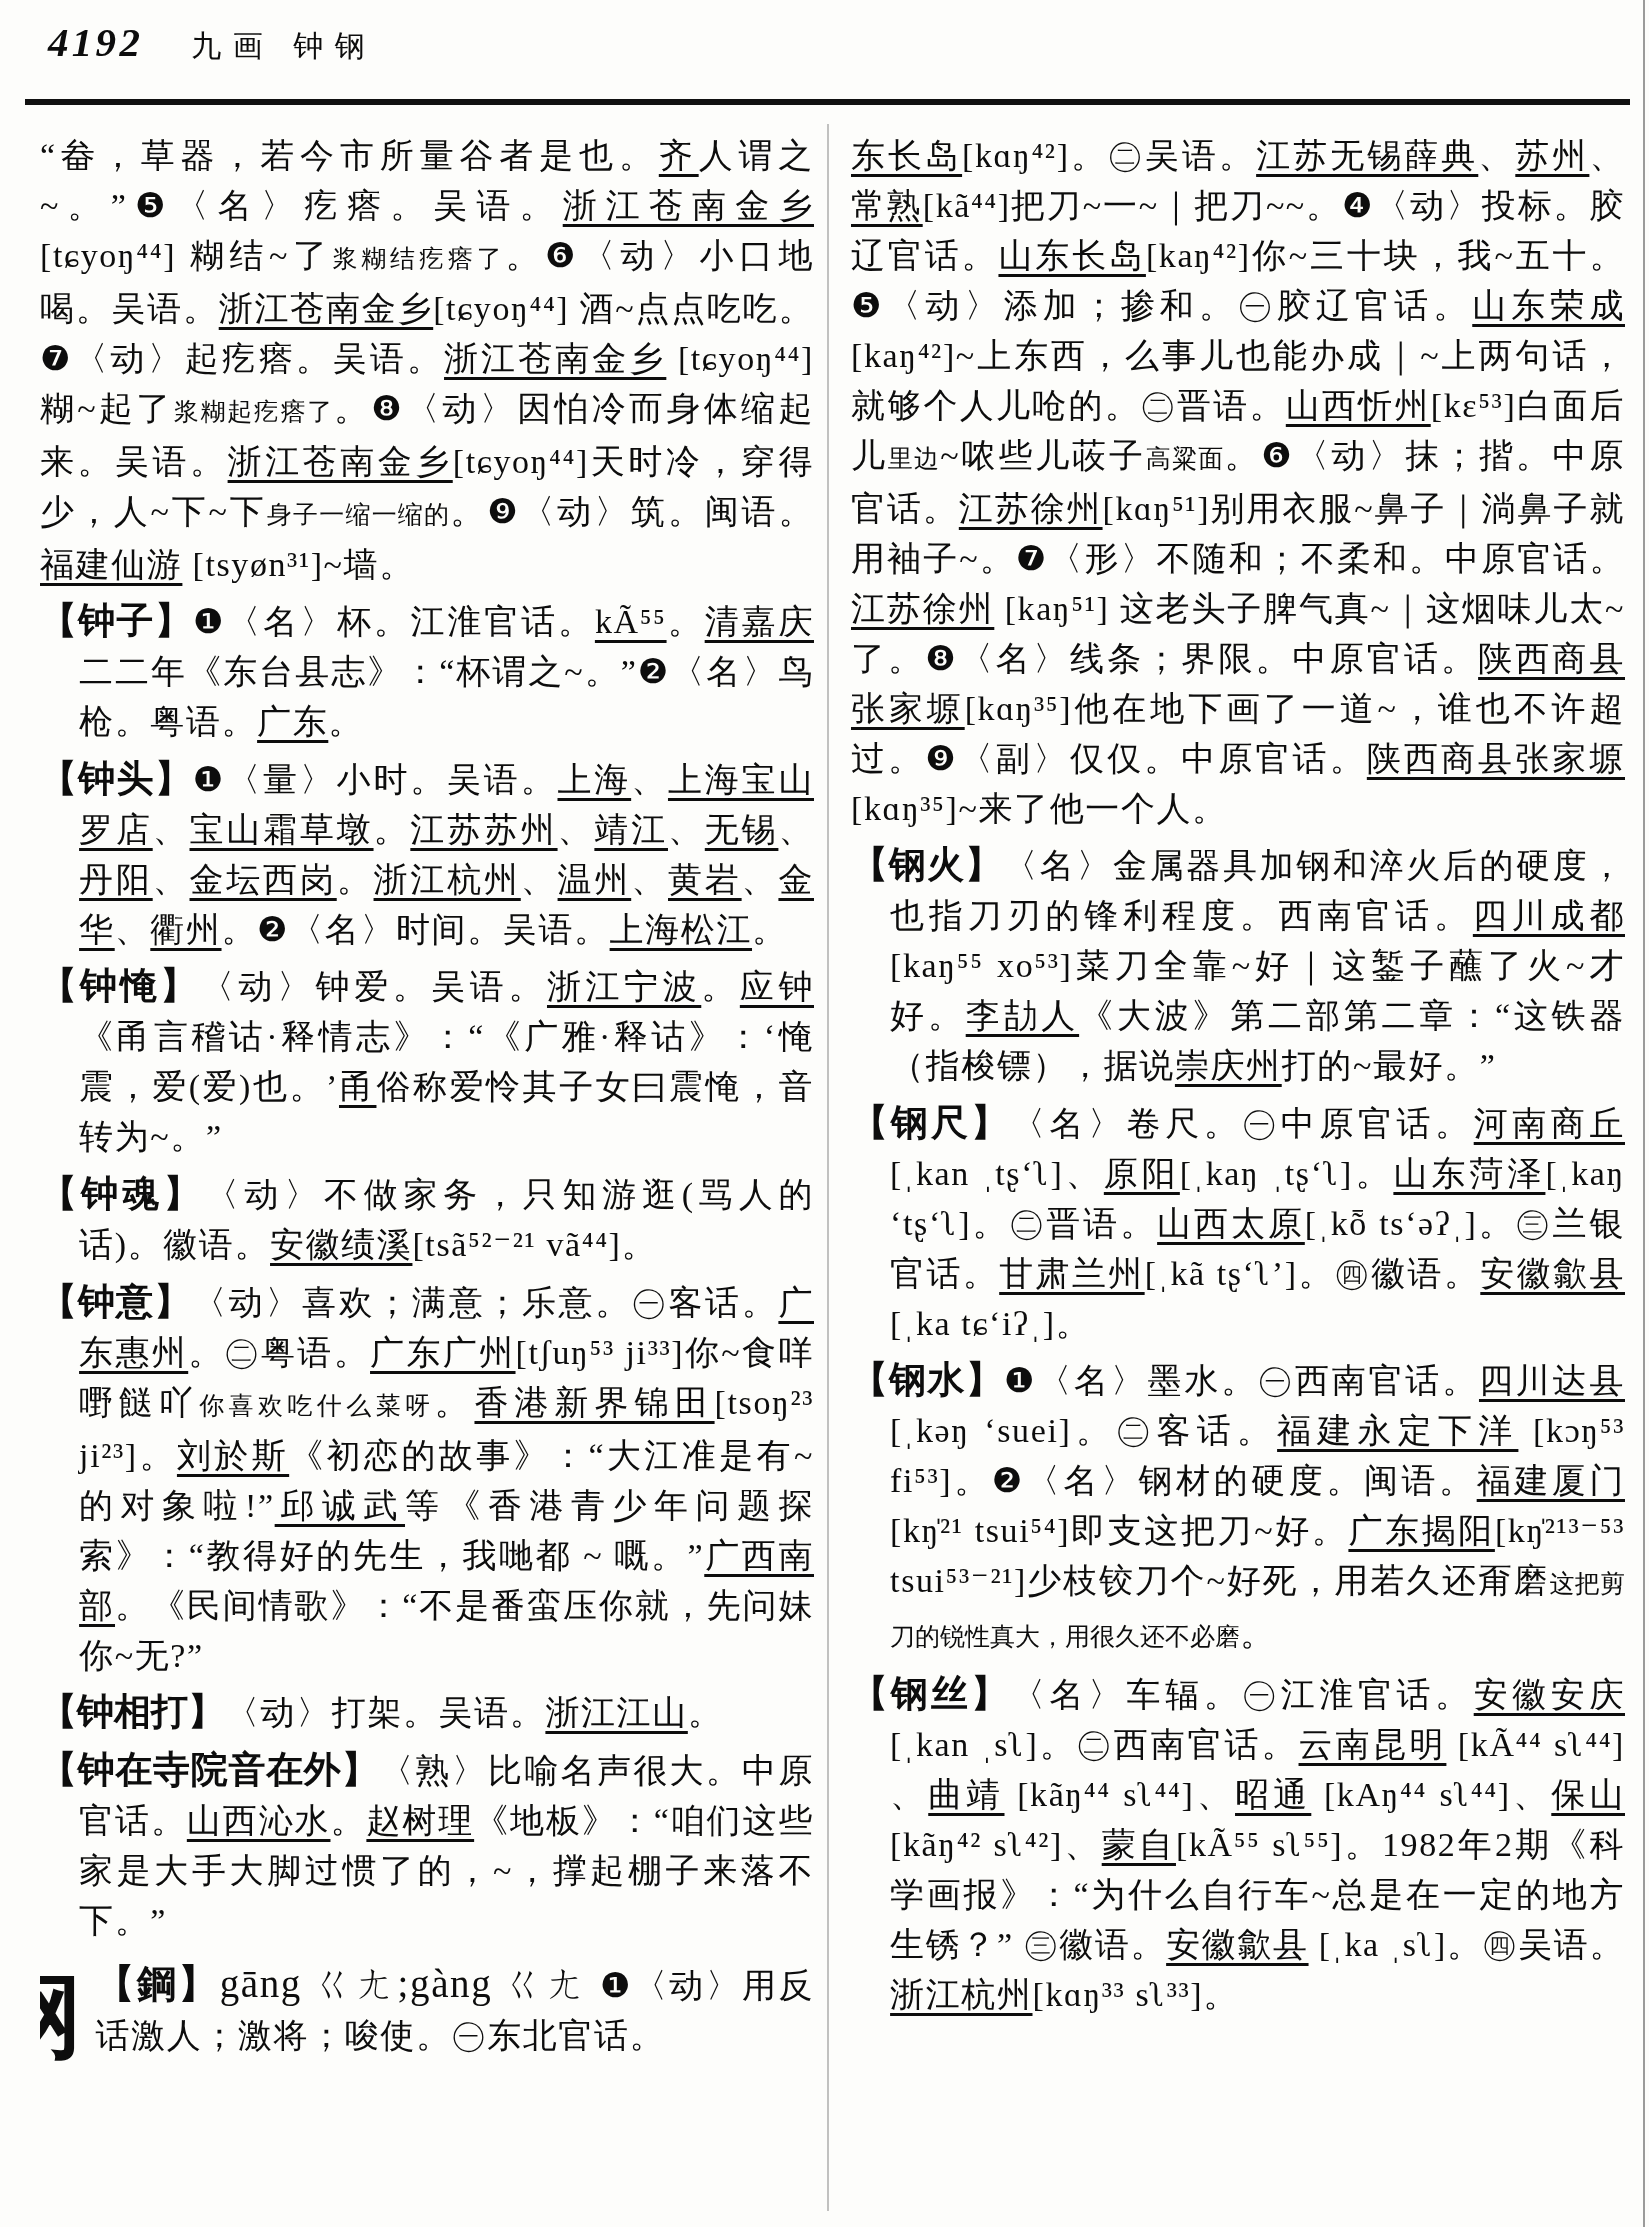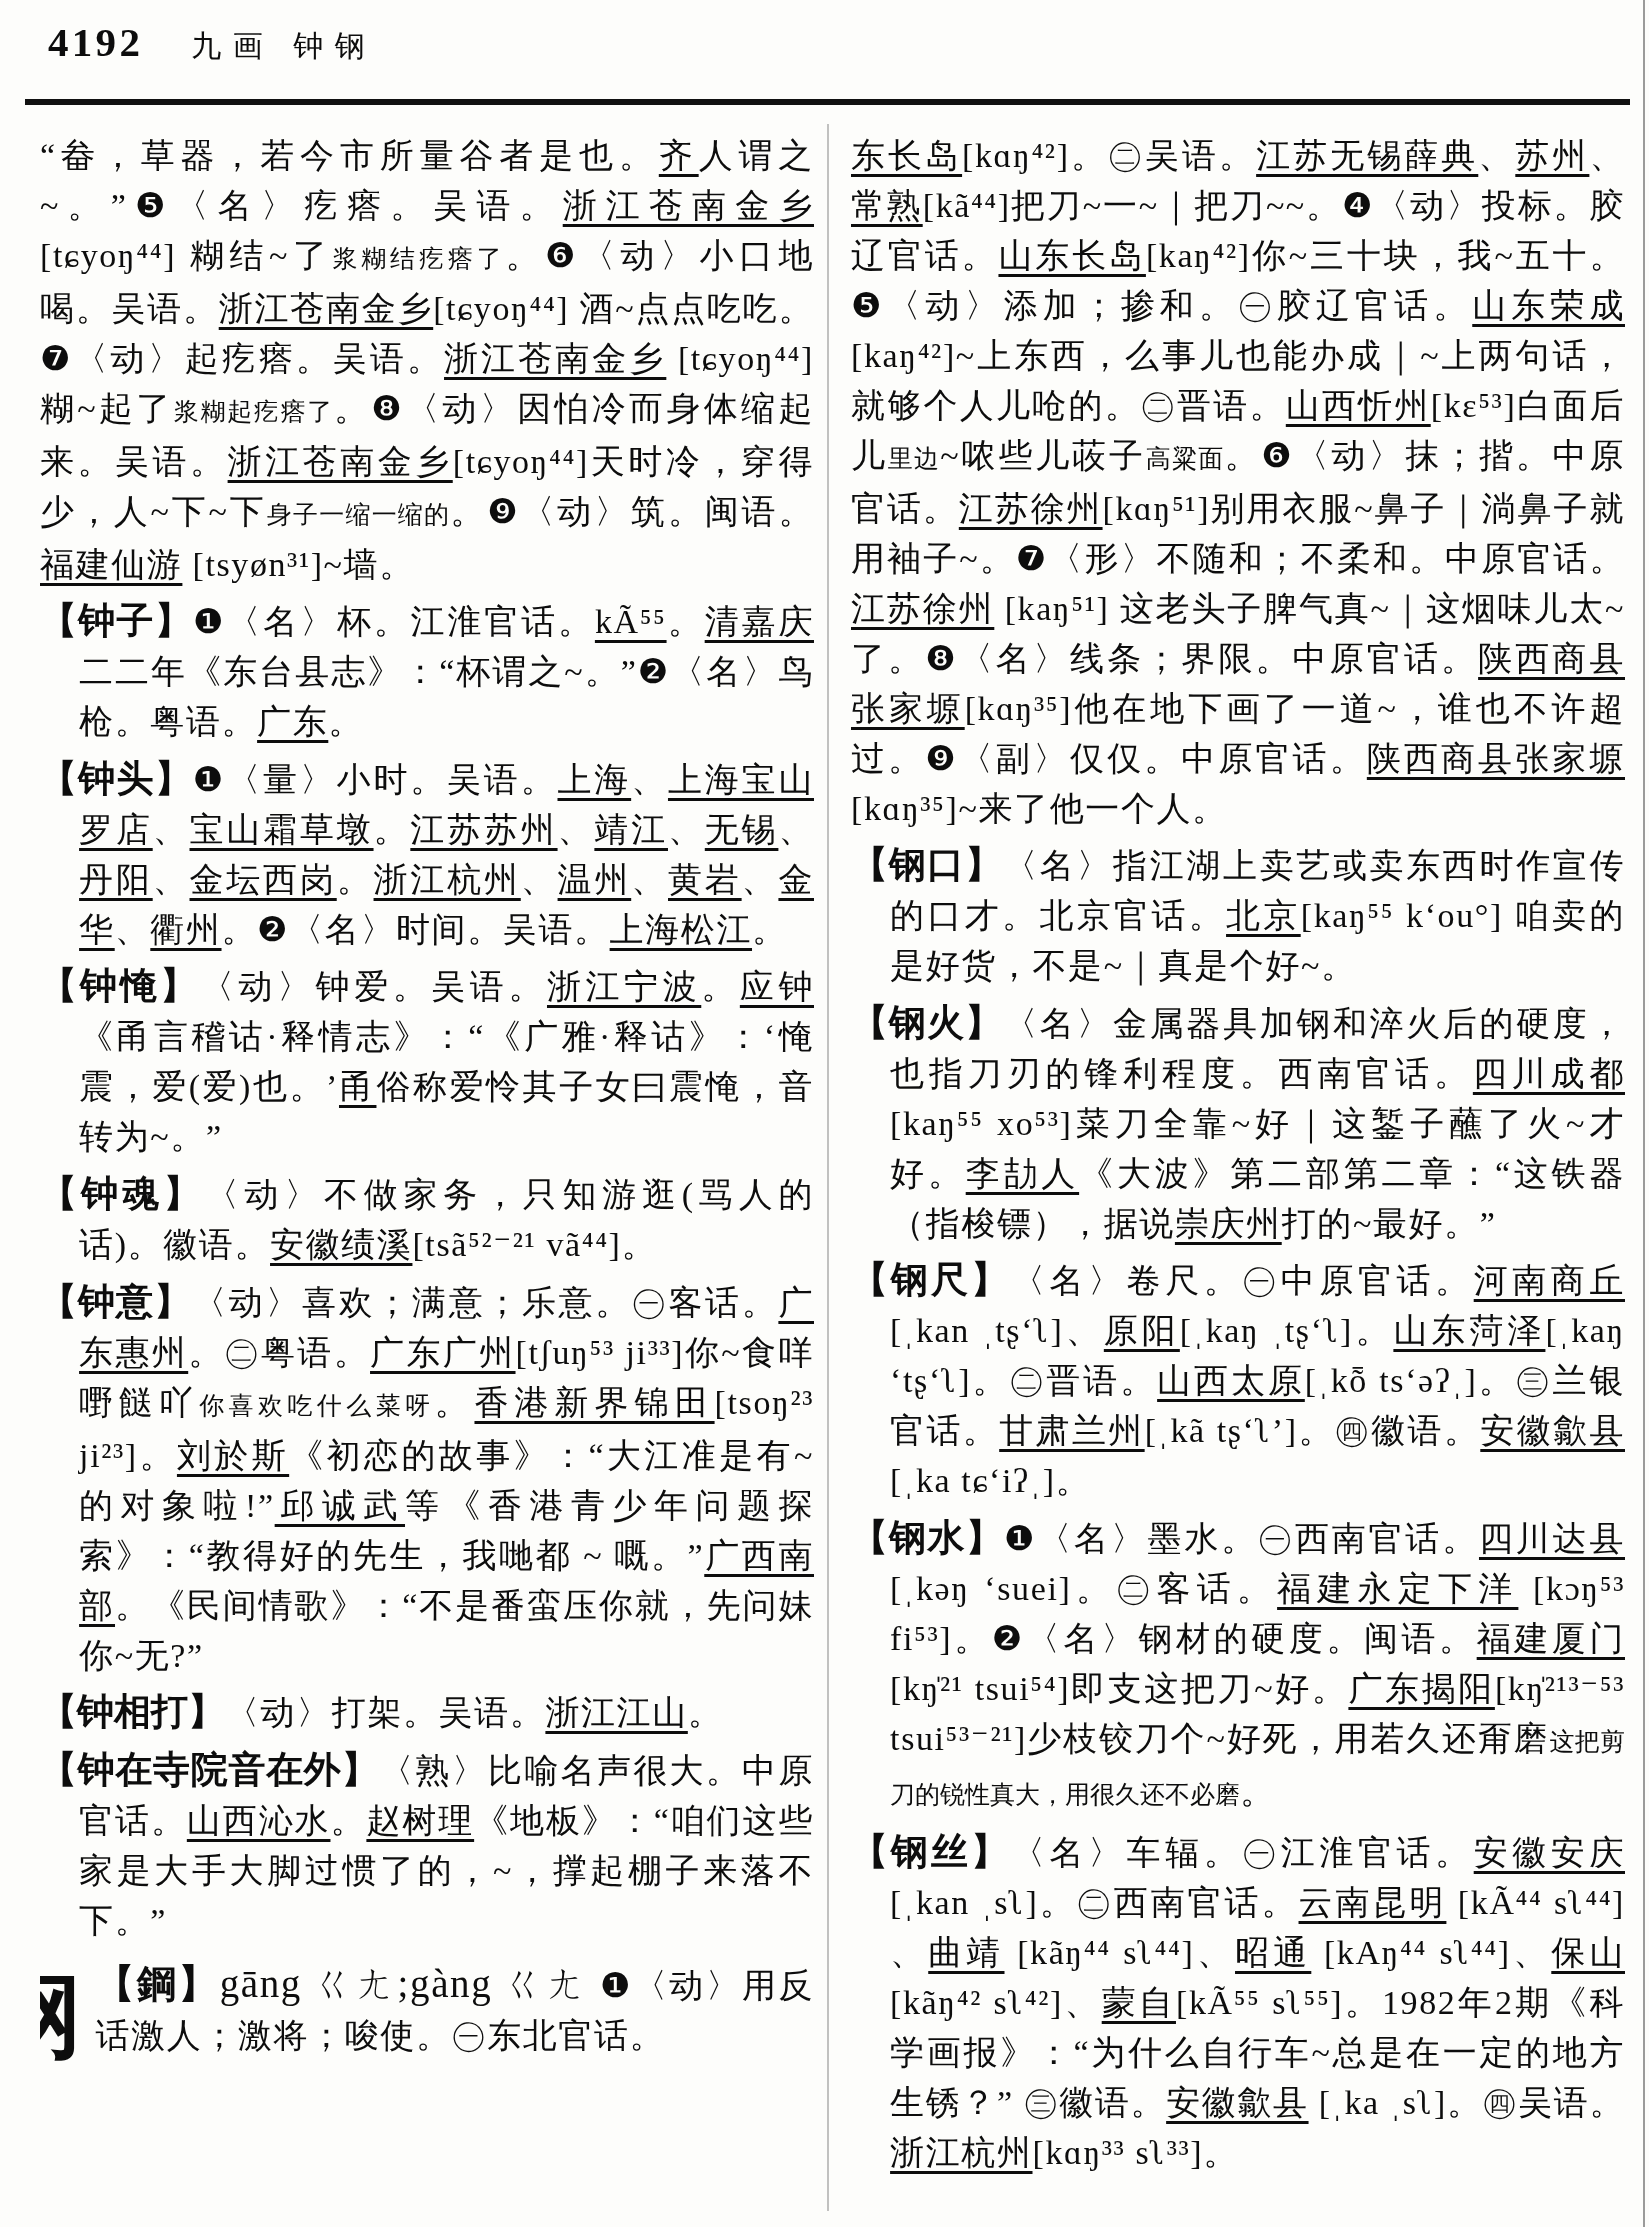--- a/index.html
+++ b/index.html
@@ -6,21 +6,21 @@
   .page{
     position:relative;
     width:1650px;height:2227px;
     background:#fdfdfb;
     font-family:"Liberation Serif","DejaVu Serif",serif;
     color:#0d0d0d;
     overflow:hidden;
   }
   .scan-edge{position:absolute;top:0;right:5px;width:2.5px;height:100%;background:#4a4a4a;opacity:.55;}
   .header{position:absolute;top:18px;left:48px;width:1567px;display:flex;align-items:baseline;}
-  .pagenum{font-size:41px;font-weight:bold;letter-spacing:3.3px;}
+  .pagenum{font-size:41px;font-weight:bold;font-style:italic;letter-spacing:3.3px;}
   .section{font-size:30px;font-weight:normal;margin-left:48px;letter-spacing:11.5px;}
   .rule{position:absolute;top:99px;left:25px;width:1605px;height:5.8px;background:#111;}
   .col-divider{position:absolute;top:124px;left:827px;width:1.6px;height:2087px;background:#777;opacity:.45;}
   .columns{position:absolute;top:124px;left:0;width:1650px;height:2104px;}
   .col{position:absolute;top:6.6px;width:774px;overflow:hidden;height:2091px;}
   .col.left{left:40px;}
   .col.right{left:851px;}
   .entry{
     font-size:34px;
     line-height:50px;
@@ -59,21 +59,20 @@
         <div class="entry"><span class="head">【钟头】</span><span>❶〈量〉小时。吴语。</span><span class="u">上海</span><span>、</span><span class="u">上海宝山罗店</span><span>、</span><span class="u">宝山霜草墩</span><span>。</span><span class="u">江苏苏州</span><span>、</span><span class="u">靖江</span><span>、</span><span class="u">无锡</span><span>、</span><span class="u">丹阳</span><span>、</span><span class="u">金坛西岗</span><span>。</span><span class="u">浙江杭州</span><span>、</span><span class="u">温州</span><span>、</span><span class="u">黄岩</span><span>、</span><span class="u">金华</span><span>、</span><span class="u">衢州</span><span>。❷〈名〉时间。吴语。</span><span class="u">上海松江</span><span>。</span></div>
         <div class="entry"><span class="head">【钟㤿】</span><span>〈动〉钟爱。吴语。</span><span class="u">浙江宁波</span><span>。</span><span class="u">应钟</span><span>《甬言稽诂·释情志》：“《广雅·释诂》：‘㤿震，爱(爱)也。’</span><span class="u">甬</span><span>俗称爱怜其子女曰震㤿，音转为~。”</span></div>
         <div class="entry"><span class="head">【钟魂】</span><span>〈动〉不做家务，只知游逛(骂人的话)。徽语。</span><span class="u">安徽绩溪</span><span>[tsã⁵²⁻²¹ vã⁴⁴]。</span></div>
         <div class="entry"><span class="head">【钟意】</span><span>〈动〉喜欢；满意；乐意。㊀客话。</span><span class="u">广东惠州</span><span>。㊁粤语。</span><span class="u">广东广州</span><span>[tʃuŋ⁵³ ji³³]你~食咩嘢餸吖</span><span class="sm">你喜欢吃什么菜呀</span><span>。</span><span class="u">香港新界锦田</span><span>[tsoŋ²³ ji²³]。</span><span class="u">刘於斯</span><span>《初恋的故事》：“大江准是有~的对象啦!”</span><span class="u">邱诚武</span><span>等《香港青少年问题探索》：“教得好的先生，我哋都 ~ 嘅。”</span><span class="u">广西南部</span><span>。《民间情歌》：“不是番蛮压你就，先问妹你~无?”</span></div>
         <div class="entry"><span class="head">【钟相打】</span><span>〈动〉打架。吴语。</span><span class="u">浙江江山</span><span>。</span></div>
         <div class="entry"><span class="head">【钟在寺院音在外】</span><span>〈熟〉比喻名声很大。中原官话。</span><span class="u">山西沁水</span><span>。</span><span class="u">赵树理</span><span>《地板》：“咱们这些家是大手大脚过惯了的，~，撑起棚子来落不下。”</span></div>
         <div class="entry bigentry"><span class="bigchar">钢</span><span class="trad">【鋼】</span><span class="pron">gāng ㄍㄤ;gàng ㄍㄤ </span><span>❶〈动〉用反话激人；激将；唆使。㊀东北官话。</span></div>
       </div>
     <div class="col right" id="col-right">
         <div class="entry cont"><span class="u">东长岛</span><span>[kɑŋ⁴²]。㊁吴语。</span><span class="u">江苏无锡薛典</span><span>、</span><span class="u">苏州</span><span>、</span><span class="u">常熟</span><span>[kã⁴⁴]把刀~一~｜把刀~~。❹〈动〉投标。胶辽官话。</span><span class="u">山东长岛</span><span>[kaŋ⁴²]你~三十块，我~五十。❺〈动〉添加；掺和。㊀胶辽官话。</span><span class="u">山东荣成</span><span>[kaŋ⁴²]~上东西，么事儿也能办成｜~上两句话，就够个人儿呛的。㊁晋语。</span><span class="u">山西忻州</span><span>[kɛ⁵³]白面后儿</span><span class="sm">里边</span><span>~哝些儿荍子</span><span class="sm">高粱面</span><span>。❻〈动〉抹；揩。中原官话。</span><span class="u">江苏徐州</span><span>[kɑŋ⁵¹]别用衣服~鼻子｜淌鼻子就用袖子~。❼〈形〉不随和；不柔和。中原官话。</span><span class="u">江苏徐州</span><span> [kaŋ⁵¹] 这老头子脾气真~｜这烟味儿太~了。❽〈名〉线条；界限。中原官话。</span><span class="u">陕西商县张家塬</span><span>[kɑŋ³⁵]他在地下画了一道~，谁也不许超过。❾〈副〉仅仅。中原官话。</span><span class="u">陕西商县张家塬</span><span>[kɑŋ³⁵]~来了他一个人。</span></div>
-        <div class="entry"><span class="head">【钢口】</span><span>〈名〉指江湖上卖艺或卖东西时作宣传的口才。北京官话。</span><span class="u">北京</span><span>[kaŋ⁵⁵ k‘ou°] 咱卖的是好货，不是~｜真是个好~。</span></div>
         <div class="entry"><span class="head">【钢火】</span><span>〈名〉金属器具加钢和淬火后的硬度，也指刀刃的锋利程度。西南官话。</span><span class="u">四川成都</span><span>[kaŋ⁵⁵ xo⁵³]菜刀全靠~好｜这錾子蘸了火~才好。</span><span class="u">李劼人</span><span>《大波》第二部第二章：“这铁器（指梭镖），据说</span><span class="u">崇庆州</span><span>打的~最好。”</span></div>
         <div class="entry"><span class="head">【钢尺】</span><span>〈名〉卷尺。㊀中原官话。</span><span class="u">河南商丘</span><span> [ˌkan ˌtʂ‘ʅ]、</span><span class="u">原阳</span><span>[ˌkaŋ ˌtʂ‘ʅ]。</span><span class="u">山东菏泽</span><span>[ˌkaŋ ‘tʂ‘ʅ]。㊁晋语。</span><span class="u">山西太原</span><span>[ˌkȭ ts‘əʔˌ]。㊂兰银官话。</span><span class="u">甘肃兰州</span><span>[ˌkã tʂ‘ʅ’]。㊃徽语。</span><span class="u">安徽歙县</span><span>[ˌka tɕ‘iʔˌ]。</span></div>
         <div class="entry"><span class="head">【钢水】</span><span>❶〈名〉墨水。㊀西南官话。</span><span class="u">四川达县</span><span> [ˌkəŋ ‘suei]。㊁客话。</span><span class="u">福建永定下洋</span><span> [kɔŋ⁵³ fi⁵³]。❷〈名〉钢材的硬度。闽语。</span><span class="u">福建厦门</span><span>[kŋ̍²¹ tsui⁵⁴]即支这把刀~好。</span><span class="u">广东揭阳</span><span>[kŋ̍²¹³⁻⁵³ tsui⁵³⁻²¹]少枝铰刀个~好死，用若久还甭磨</span><span class="sm">这把剪刀的锐性真大，用很久还不必磨</span><span>。</span></div>
         <div class="entry"><span class="head">【钢丝】</span><span>〈名〉车辐。㊀江淮官话。</span><span class="u">安徽安庆</span><span>[ˌkan ˌsʅ]。㊁西南官话。</span><span class="u">云南昆明</span><span> [kÃ⁴⁴ sʅ⁴⁴] 、</span><span class="u">曲靖</span><span> [kãŋ⁴⁴ sʅ⁴⁴]、</span><span class="u">昭通</span><span> [kAŋ⁴⁴ sʅ⁴⁴]、</span><span class="u">保山</span><span> [kãŋ⁴² sʅ⁴²]、</span><span class="u">蒙自</span><span>[kÃ⁵⁵ sʅ⁵⁵]。1982年2期《科学画报》：“为什么自行车~总是在一定的地方生锈？” ㊂徽语。</span><span class="u">安徽歙县</span><span> [ˌka ˌsʅ]。㊃吴语。</span><span class="u">浙江杭州</span><span>[kɑŋ³³ sʅ³³]。</span></div>
       </div>
   </div>
   <div class="scan-edge"></div>
 </div>
 
 

